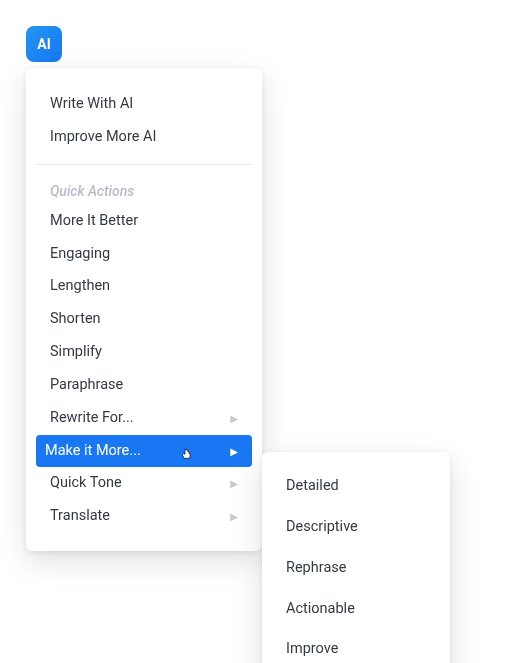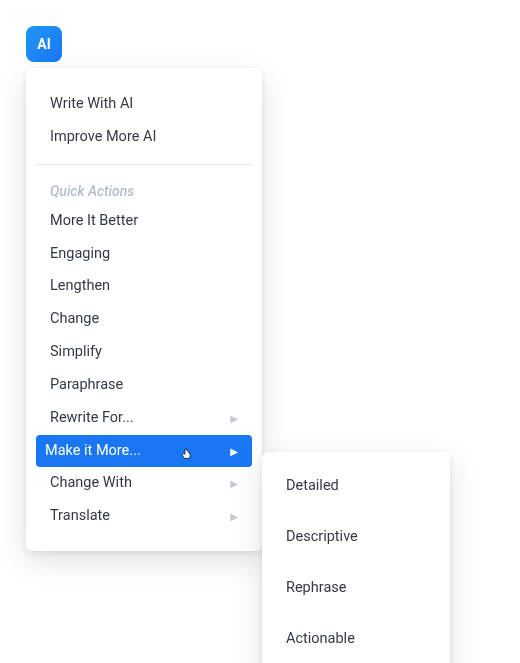--- a/index.html
+++ b/index.html
@@ -88,21 +88,21 @@
     padding: 18px 10px;
   }
   .sub-item {
     padding: 7px 14px;
     border-radius: 4px;
     cursor: pointer;
     color: #333a45;
     font-size: 14.5px;
     line-height: 1.3;
   }
-  .sub-item + .sub-item { margin-top: 18px; }
+  .sub-item + .sub-item { margin-top: 8px; }
 </style>
 </head>
 <body>
 
 <div class="ai-badge">
   <span>AI</span>
 </div>
 
 <div class="menu">
 
@@ -120,41 +120,41 @@
   <div class="menu-item">
     <span>More It Better</span>
   </div>
   <div class="menu-item">
     <span>Engaging</span>
   </div>
   <div class="menu-item">
     <span>Lengthen</span>
   </div>
   <div class="menu-item">
-    <span>Change</span>
+    <span>Shorten</span>
   </div>
   <div class="menu-item">
     <span>Simplify</span>
   </div>
   <div class="menu-item">
     <span>Paraphrase</span>
   </div>
   <div class="menu-item">
     <span>Rewrite For...</span>
     <span class="chevron">▶</span>
   </div>
   <div class="menu-item sel">
     <span>Make it More...</span>
     <span class="chevron">▶</span>
     <svg class="cursor" style="left:143px; top:10px;" viewBox="0 0 24 24">
       <path fill="#fff" stroke="#000" stroke-width="1" d="M9 3v8l-2-1.5L5 12l3 5h8l1-6-2-1v-3l-2-0.5V5l-2-0.5V3z"></path>
     </svg>
   </div>
   <div class="menu-item">
-    <span>Change With</span>
+    <span>Quick Tone</span>
     <span class="chevron">▶</span>
   </div>
   <div class="menu-item">
     <span>Translate</span>
     <span class="chevron">▶</span>
   </div>
 </div>
 
 <div class="submenu">
   <div class="sub-item">

